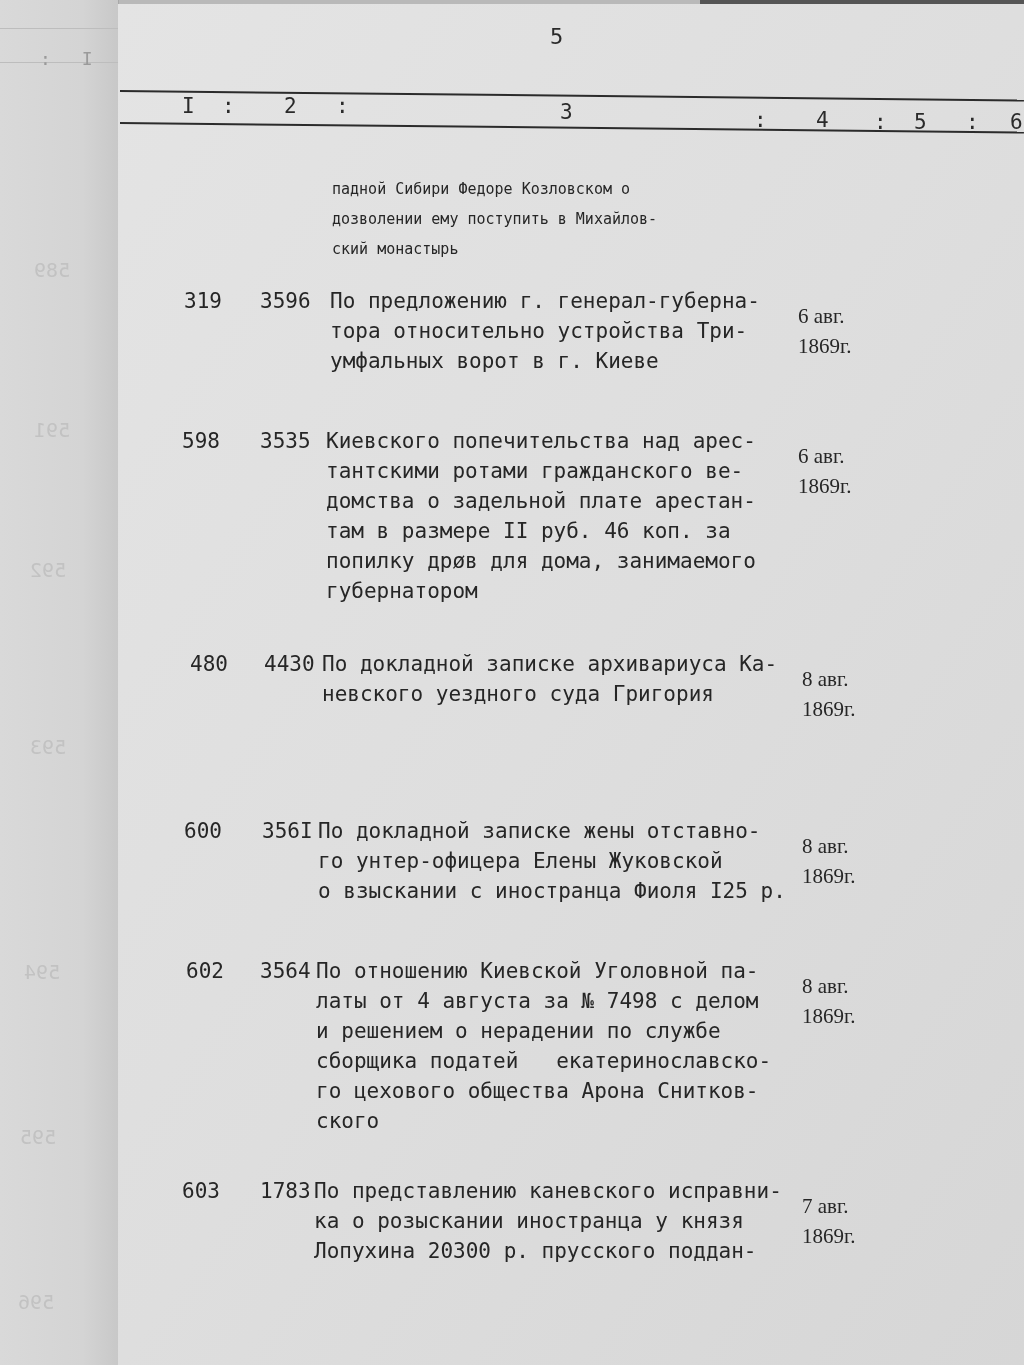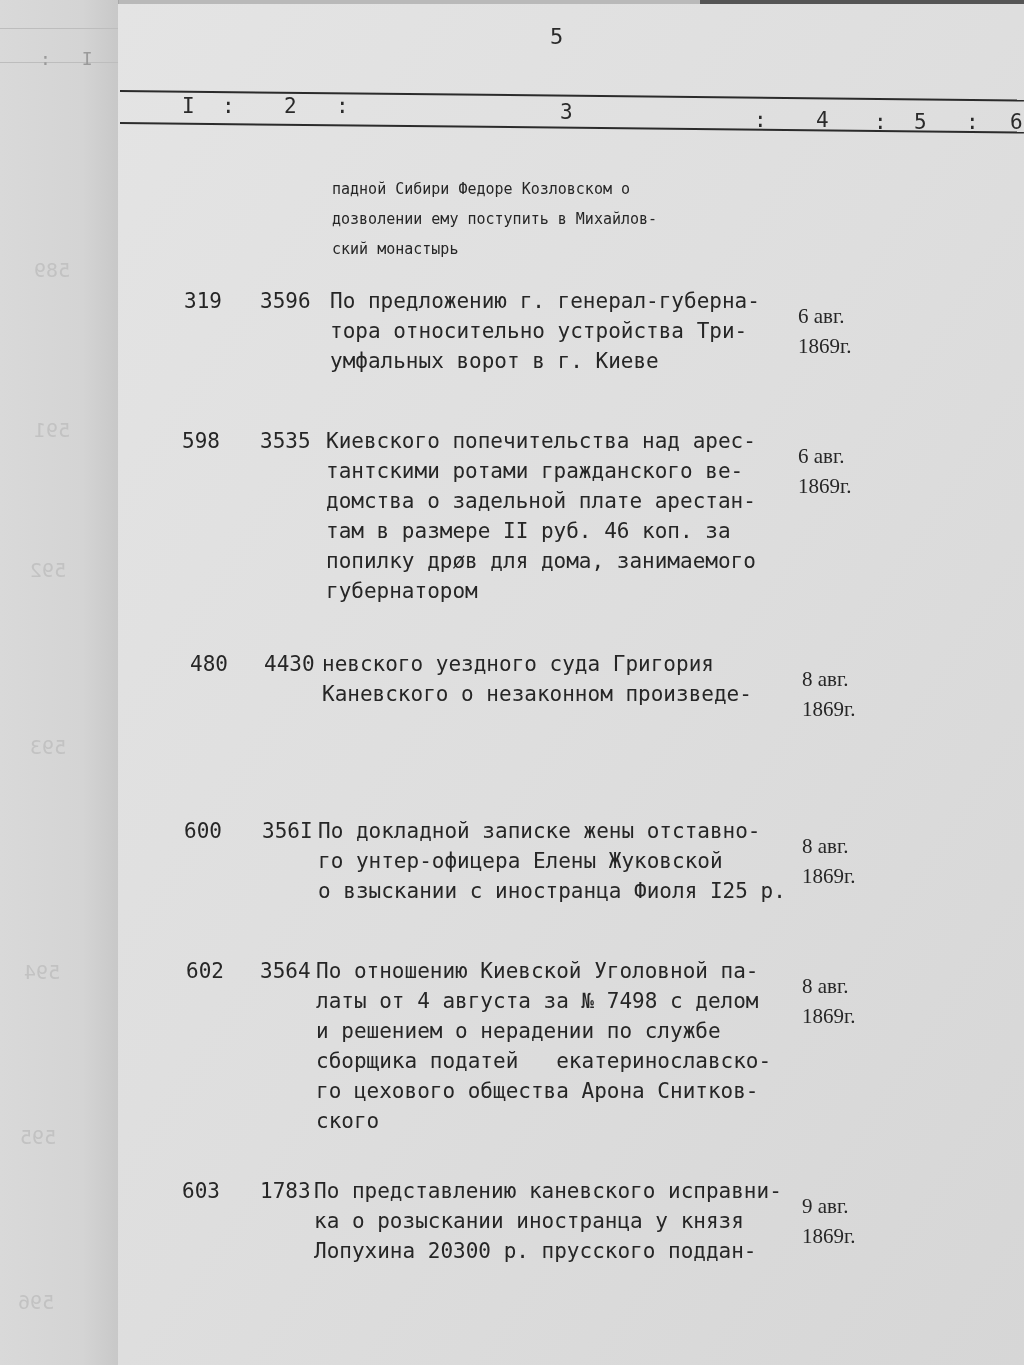--- a/index.html
+++ b/index.html
@@ -138,22 +138,22 @@
     <div class="date">
       <div>6 авг.</div>
       <div>1869г.</div>
     </div>
   </div>
 
   <div class="entry" style="top:645px">
     <span class="num" style="left:72px">480</span>
     <span class="inv" style="left:134px">4430</span>
     <div class="desc" style="left:204px">
+      <div>По докладной записке архивариуса Ка-</div>
       <div>невского уездного суда Григория</div>
-      <div>Каневского о незаконном произведе-</div>
     </div>
     <div class="date" style="left:684px">
       <div>8 авг.</div>
       <div>1869г.</div>
     </div>
   </div>
 
   <div class="entry" style="top:812px">
     <span class="num" style="left:66px">600</span>
     <span class="inv" style="left:132px">356I</span>
@@ -187,17 +187,17 @@
 
   <div class="entry" style="top:1172px">
     <span class="num" style="left:64px">603</span>
     <span class="inv" style="left:130px">1783</span>
     <div class="desc" style="left:196px">
       <div>По представлению каневского исправни-</div>
       <div>ка о розыскании иностранца у князя</div>
       <div>Лопухина 20300 р. прусского поддан-</div>
     </div>
     <div class="date" style="left:684px">
-      <div>9 авг.</div>
+      <div>7 авг.</div>
       <div>1869г.</div>
     </div>
   </div>
 </div>
 
 </body></html>

